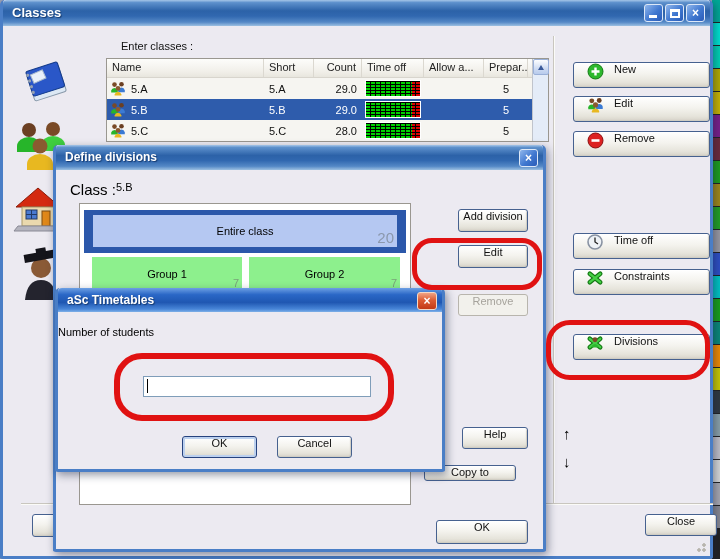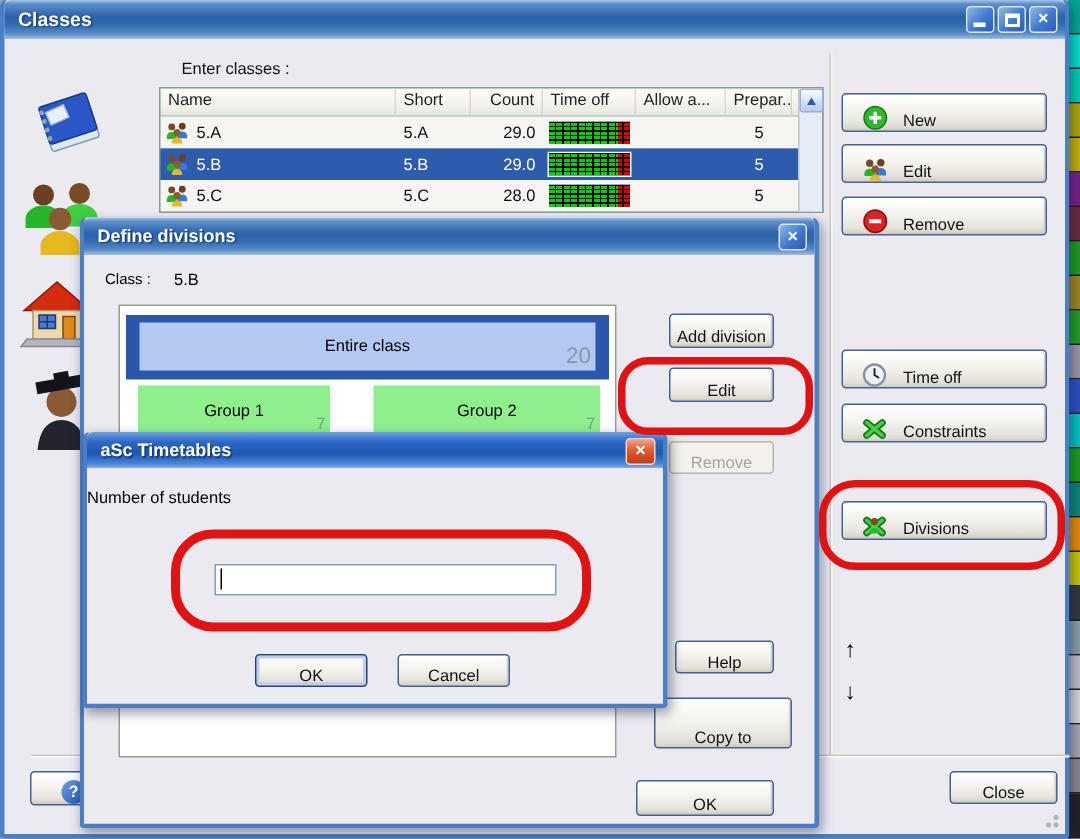--- a/index.html
+++ b/index.html
@@ -26,21 +26,21 @@
      color:#fff;font-size:11px;line-height:16px;text-align:center;padding:0;position:relative;}
   .tb-btn.red{background:linear-gradient(180deg,#f0a384 0%,#dd5c32 45%,#c23a16 100%);border-color:#f4d8c4;}
   .glyph-min{position:absolute;left:4px;bottom:3px;width:8px;height:3px;background:#fff;}
   .glyph-max{position:absolute;left:4px;top:4px;width:10px;height:9px;border:2px solid #fff;border-top-width:3px;}
   .glyph-x{font-weight:bold;font-size:12px;line-height:15px;}
 
   .xp-btn{position:absolute;border:1px solid #46618f;border-radius:3px;cursor:pointer;
      background:linear-gradient(180deg,#ffffff 0%,#f4f3ee 45%,#e6e4db 80%,#d6d3c9 100%);
      box-shadow:inset 0 1px 0 #fff, inset -1px -1px 1px #cfccc2;
      font-family:"Liberation Sans",sans-serif;font-size:11px;color:#111;
-     display:flex;align-items:flex-end;justify-content:center;padding:0;}
+     display:flex;align-items:flex-start;justify-content:center;padding:0;margin-left:12px;}
   .xp-btn.icon-left{justify-content:flex-start;padding-left:11px;}
   .xp-btn .lbl{pointer-events:none;}
   .xp-btn.disabled{color:#a6a39c;border-color:#b8b5ad;background:#f2f1ec;box-shadow:none;cursor:default;}
   .xp-btn.focused{border:1px solid #26427e;box-shadow:inset 0 0 0 2px #bcd0ee;}
   .btn-ico{display:inline-flex;width:20px;justify-content:center;margin-right:9px;}
 
   
   #main{left:0;top:0;width:713px;height:559px;}
   .enter-label{position:absolute;left:118px;top:40px;font-size:11px;color:#111;}
 
@@ -82,31 +82,31 @@
   .arrow-lbl{position:absolute;left:560px;font-size:15px;font-weight:bold;color:#000;cursor:pointer;}
   .grip{position:absolute;right:4px;bottom:4px;width:12px;height:12px;
      background:
       radial-gradient(circle at 10px 10px,#b8b5ae 1.5px,transparent 2px),
       radial-gradient(circle at 10px 5px,#b8b5ae 1.5px,transparent 2px),
       radial-gradient(circle at 5px 10px,#b8b5ae 1.5px,transparent 2px);}
 
   
   #divdlg{left:53px;top:145px;width:493px;height:407px;}
   #divdlg .titlebar{height:25px;line-height:25px;font-size:12px;}
-  .class-lbl{position:absolute;left:14px;top:36px;font-size:10px;}
+  .class-lbl{position:absolute;left:14px;top:36px;font-size:15px;}
   .class-val{position:absolute;left:60px;top:36px;font-size:11px;}
   .div-panel{position:absolute;left:23px;top:58px;width:332px;height:302px;background:#fff;border:1px solid #9a9790;}
   .entire-outer{position:absolute;left:4px;top:6px;width:322px;height:43px;background:#2b57aa;cursor:pointer;}
   .entire-inner{position:absolute;left:9px;top:5px;right:9px;bottom:6px;background:#b5c8f2;
       font-size:11px;color:#000;display:flex;align-items:center;justify-content:center;}
   .entire-count{position:absolute;right:3px;bottom:1px;font-size:15px;color:#8b98ad;}
   .grp{position:absolute;top:53px;height:33px;background:#8df08d;cursor:pointer;
       font-size:11px;display:flex;align-items:center;justify-content:center;}
   .grp .cnt{position:absolute;right:3px;bottom:1px;color:#79a379;}
-  .g1{left:12px;width:128px;} .g2{left:169px;width:151px;}
+  .g1{left:12px;width:150px;} .g2{left:169px;width:151px;}
 
   
   #prompt{left:55px;top:288px;width:390px;height:184px;}
   #prompt .titlebar{height:24px;line-height:24px;font-size:12px;}
   .prompt-msg{position:absolute;left:0;top:38px;width:100%;text-align:left;font-size:11px;color:#000;}
   .num-input{position:absolute;left:85px;top:88px;width:228px;height:21px;border:1px solid #7f9db9;
       background:#fff;font-size:11px;padding:2px 4px;outline:none;font-family:"Liberation Sans",sans-serif;}
   .caret{position:absolute;left:89px;top:91px;width:1px;height:14px;background:#000;}
 
   
@@ -386,21 +386,21 @@
     </button>
   <button class="xp-btn" style="left:390px;top:100px;width:70px;height:23px">
       <span class="lbl">Edit</span>
     </button>
   <button class="xp-btn disabled" style="left:390px;top:149px;width:70px;height:22px">
       <span class="lbl">Remove</span>
     </button>
   <button class="xp-btn" style="left:394px;top:282px;width:66px;height:22px">
       <span class="lbl">Help</span>
     </button>
-  <button class="xp-btn" style="left:380px;top:320px;width:92px;height:34px">
+  <button class="xp-btn" style="left:356px;top:320px;width:92px;height:16px">
       <span class="lbl">Copy to</span>
     </button>
   <button class="xp-btn" style="left:368px;top:375px;width:92px;height:24px">
       <span class="lbl">OK</span>
     </button>
 </div>
 
 <div id="prompt" class="xp-window z20">
   <div class="titlebar bright">
     <span>aSc Timetables</span>

